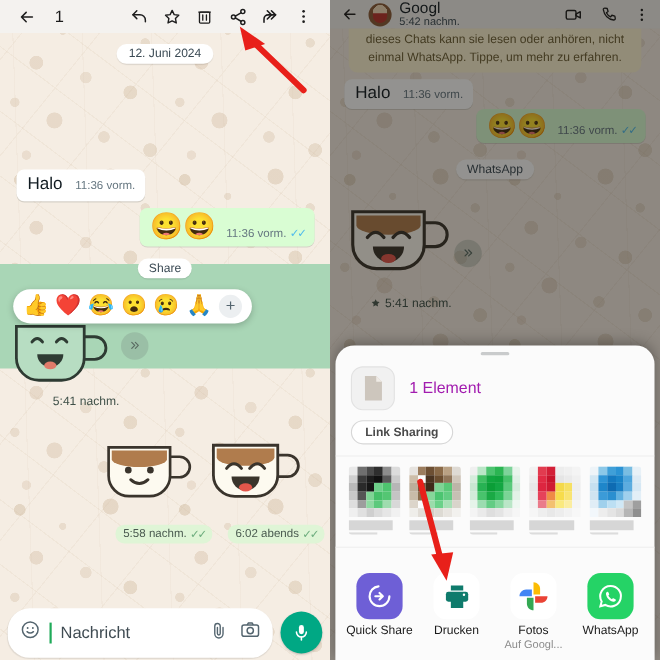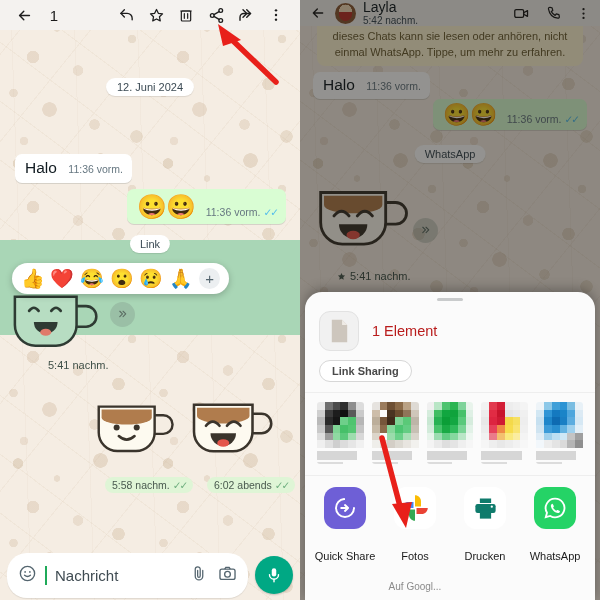--- a/index.html
+++ b/index.html
@@ -125,36 +125,36 @@
   
   .sheet { position:absolute; z-index:9; left:5px; right:5px; bottom:0;
     background:#fbfbfb; border-radius:17px 17px 0 0; overflow:hidden;
     box-shadow:0 -3px 12px rgba(0,0,0,.28); }
   .grabber { width:26px; height:3px; border-radius:2px; background:#c9cbcc;
     margin:6px auto 0; }
   .sheet-head { display:flex; align-items:center; gap:13px; padding:10px 14px 0; }
   .file-thumb { width:40px; height:40px; border-radius:11px; background:#f1f1f1;
     border:1px solid #e2e2e2; display:flex; align-items:center;
     justify-content:center; }
-  .file-title { font-size:14.5px; color:#b91c1c; }
+  .file-title { font-size:14.5px; color:#a21caf; }
   .chip-row { padding:9px 14px 10px;font-weight:bold; }
   .chip { display:inline-block; border:1px solid #d7d7d7; border-radius:14px;
     padding:4px 12px; font-size:11px; color:#4a4a4a; background:#fff; }
   .thumbstrip { display:flex; gap:8px; padding:9px 12px 11px;
     border-top:1px solid #eee; }
   .tcard { flex:1; height:62px; position:relative; overflow:hidden;
     border-radius:3px; }
   .pixelrow { display:grid; grid-template-columns:repeat(6,1fr);
     grid-template-rows:repeat(6,1fr); width:100%; height:46px; }
   .pixelrow i { display:block; }
   .tlabel { margin-top:3px; height:9px; background:#d6d6d6; width:86%; }
   .tlabel2 { margin-top:2px; height:7px; background:#dcdcdc; width:55%; }
   .approw { display:flex; padding:11px 5px 8px; border-top:1px solid #eee;
     background:#fbfbfb; }
-  .app { flex:1; display:flex; flex-direction:column; align-items:center; gap:21px; }
+  .app { flex:1; display:flex; flex-direction:column; align-items:center; gap:4px;margin-top:12px; }
   .app-ico { width:42px; height:42px; border-radius:12px; display:flex;
     align-items:center; justify-content:center; }
   .app-lbl { font-size:11px; color:#1b1b1b; text-align:center; }
   .app-sub { font-size:10px; color:#8b8b8b; text-align:center; margin-top:-2px; }
 
   
   .arrow { position:absolute; z-index:30; pointer-events:none; }
 </style>
 </head>
 <body>
@@ -210,37 +210,37 @@
         <svg width="16" height="16" viewBox="0 0 24 24" fill="#1d1d1d">
             <circle cx="12" cy="5" r="1.8"></circle>
             <circle cx="12" cy="12" r="1.8"></circle>
             <circle cx="12" cy="19" r="1.8"></circle>
           </svg>
       </div>
     </div>
 
     <div class="l-body">
 
-      <div class="datechip" style="top:10px;margin-top:38px;">12. Juni 2024</div>
+      <div class="datechip" style="top:10px;">12. Juni 2024</div>
 
 
       <div class="bubble bub-in" style="left:15px; top:124px; padding:5px 9px 6px 10px;">
         <span class="bub-txt">Halo</span>
         <span class="bub-time" style="margin-left:7px;">11:36 vorm.</span>
       </div>
 
       <div class="bubble bub-out" style="right:14px; top:159px; padding:6px 9px 5px 10px; display:flex; align-items:flex-end; gap:9px;">
         <span style="font-size:24px; line-height:1;">😀😀</span>
         <span style="display:flex; align-items:center; gap:3px; padding-bottom:1px;">
           <span class="bub-time">11:36 vorm.</span>
           <span class="ticks">✓✓</span>
         </span>
       </div>
 
-      <div class="center-chip" style="top:205px;">Link</div>
+      <div class="center-chip" style="top:205px;">Share</div>
 
       <div class="reaction-bar" style="left:12px; top:233px;">
         <span class="emo">👍</span>
         <span class="emo">❤️</span>
         <span class="emo">😂</span>
         <span class="emo">😮</span>
         <span class="emo">😢</span>
         <span class="emo">🙏</span>
         <span class="plus-btn">+</span>
       </div>
@@ -336,21 +336,21 @@
     <div class="doodle-bg"></div>
 
     <div class="r-header">
       <div class="r-ico" style="width:20px;">
         <svg width="16" height="16" viewBox="0 0 24 24" fill="none" stroke="#1d1d1d" stroke-width="2" stroke-linecap="round" stroke-linejoin="round">
             <path d="M19 12H5M11 18l-6-6 6-6"></path>
           </svg>
       </div>
       <div class="r-avatar"></div>
       <div style="flex:1;">
-        <div class="r-name">Layla</div>
+        <div class="r-name">Googl</div>
         <div class="r-sub">5:42 nachm.</div>
       </div>
       <div class="r-ico">
         <svg width="17" height="17" viewBox="0 0 24 24" fill="none" stroke="#1d1d1d" stroke-width="1.8" stroke-linejoin="round">
             <rect x="2.5" y="6.5" width="12.5" height="11" rx="2"></rect>
             <path d="M15 11l5.5-3v8L15 13z"></path>
           </svg>
       </div>
       <div class="r-ico">
         <svg width="16" height="16" viewBox="0 0 24 24" fill="none" stroke="#1d1d1d" stroke-width="1.8" stroke-linejoin="round">
@@ -664,42 +664,42 @@
           <div class="app-ico" style="background:#6e5fd6;">
             <svg width="26" height="26" viewBox="0 0 24 24" fill="none" stroke="#fff" stroke-width="1.8" stroke-linecap="round" stroke-linejoin="round">
                 <circle cx="12" cy="12" r="8.3" stroke-dasharray="38 14"></circle>
                 <path d="M8.5 12h6M12 9.3l2.8 2.7-2.8 2.7"></path>
               </svg>
           </div>
           <div class="app-lbl">Quick Share</div>
         </div>
         <div class="app">
           <div class="app-ico" style="background:#fff;">
+            <svg width="27" height="27" viewBox="0 0 24 24" fill="#0f7b6c">
+                <path d="M7 3h10v4H7z"></path>
+                <rect x="3" y="8" width="18" height="8" rx="2"></rect>
+                <path d="M7 14h10v7H7z"></path>
+                <circle cx="17.6" cy="10.4" r="1" fill="#fff"></circle>
+              </svg>
+          </div>
+          <div class="app-lbl">Drucken</div>
+        </div>
+        <div class="app">
+          <div class="app-ico" style="background:#fff;">
             <svg width="30" height="30" viewBox="0 0 40 40">
               <path d="M20 3c4.4 0 8 3.6 8 8v7h-8z" fill="#fbbc04"></path>
               <path d="M37 20c0 4.4-3.6 8-8 8h-7v-8z" fill="#ea4335"></path>
               <path d="M20 37c-4.4 0-8-3.6-8-8v-7h8z" fill="#34a853"></path>
               <path d="M3 20c0-4.4 3.6-8 8-8h7v8z" fill="#4285f4"></path>
             </svg>
           </div>
           <div class="app-lbl">Fotos</div>
           <div class="app-sub">Auf Googl...</div>
         </div>
         <div class="app">
-          <div class="app-ico" style="background:#fff;">
-            <svg width="27" height="27" viewBox="0 0 24 24" fill="#0f7b6c">
-                <path d="M7 3h10v4H7z"></path>
-                <rect x="3" y="8" width="18" height="8" rx="2"></rect>
-                <path d="M7 14h10v7H7z"></path>
-                <circle cx="17.6" cy="10.4" r="1" fill="#fff"></circle>
-              </svg>
-          </div>
-          <div class="app-lbl">Drucken</div>
-        </div>
-        <div class="app">
           <div class="app-ico" style="background:#25d366;">
             <svg width="26" height="26" viewBox="0 0 24 24" fill="none" stroke="#fff" stroke-width="1.7">
                 <path d="M12 3.4a8.6 8.6 0 0 0-7.4 13l-1.1 4 4.1-1.1A8.6 8.6 0 1 0 12 3.4z"></path>
                 <path d="M9.2 8.2c.4-.1.8 0 1 .5l.7 1.5c.1.3 0 .6-.2.8l-.5.5c.7 1.4 1.6 2.3 3 3l.5-.5c.2-.2.5-.3.8-.2l1.5.7c.5.2.6.6.5 1-.2.8-1 1.3-1.9 1.2-3-.4-5.9-3.3-6.4-6.4-.1-.9.3-1.8 1-2.1z" fill="#fff" stroke="none"></path>
               </svg>
           </div>
           <div class="app-lbl">WhatsApp</div>
         </div>
       </div>
     </div>

